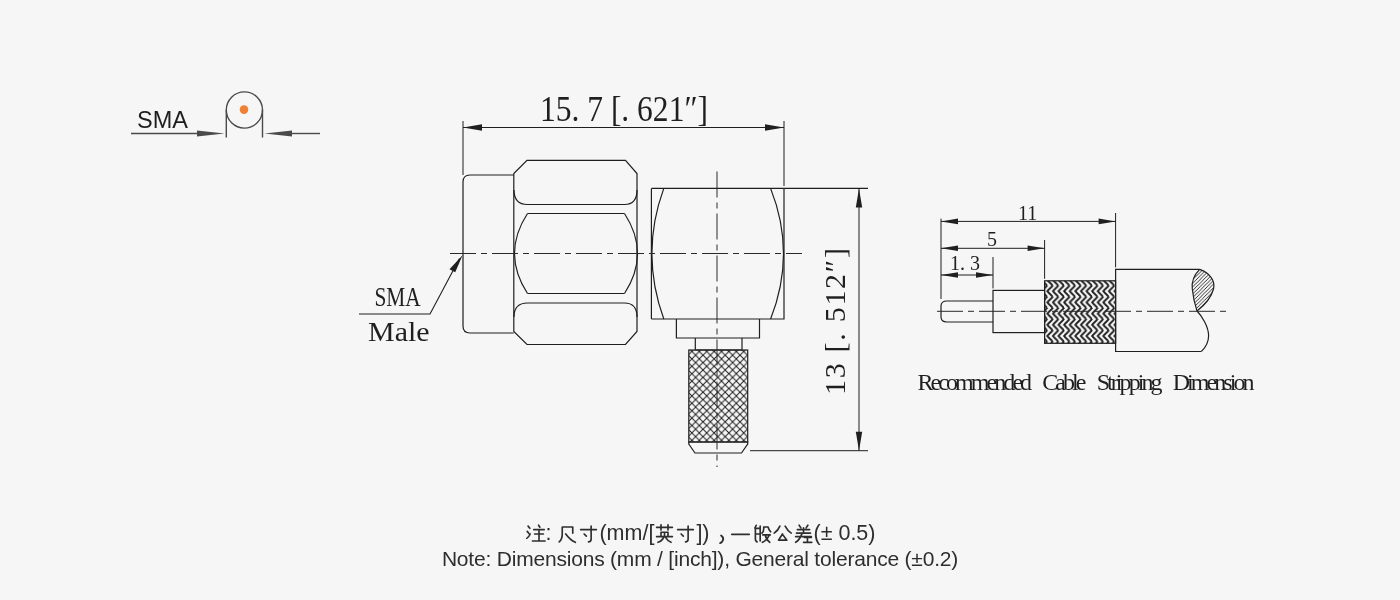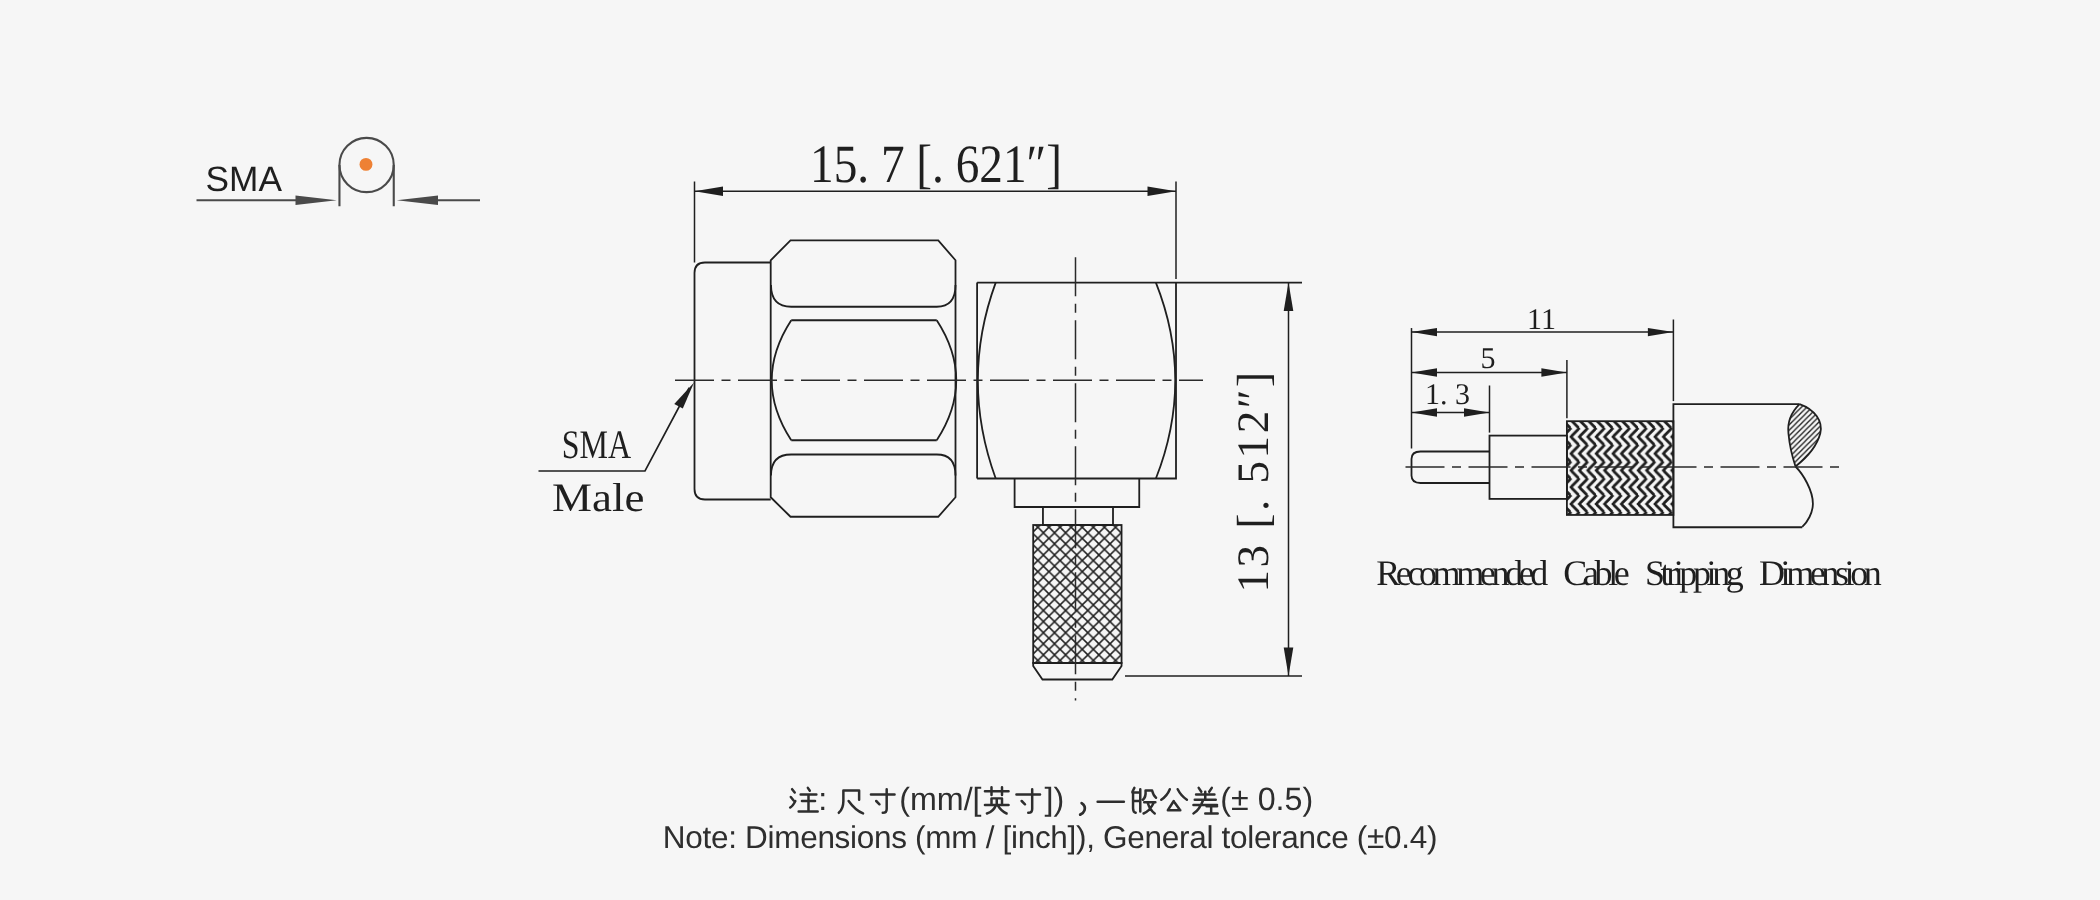--- a/index.html
+++ b/index.html
@@ -232,15 +232,15 @@
     <svg class="cjk" width="21" height="22" viewBox="0 0 24 24">
           <path d="M9,3 q-2,5 -6.5,8 M15,3 q2.5,5 7,8 M12,12 l-4.5,7 M7.5,19 h9.5 M12.5,13 l4,5.5"></path>
         </svg>
 
     <svg class="cjk" width="21" height="22" viewBox="0 0 24 24">
           <path d="M7,2 l2,3 M17,2 l-2,3 M5,7 h14 M4,11 h16 M3,15 h18 M12,5 v6 M10.5,11 q-3,8 -7.5,10.5 M13,16 h8 M16.5,16 v5 M12,21.5 h9.5"></path>
         </svg>
     <span>(± 0.5)</span>
   </div>
 
-  <div class="n2">Note: Dimensions (mm / [inch]), General tolerance (±0.4)</div>
+  <div class="n2">Note: Dimensions (mm / [inch]), General tolerance (±0.2)</div>
 </div>
 </div>
 
 </body></html>

